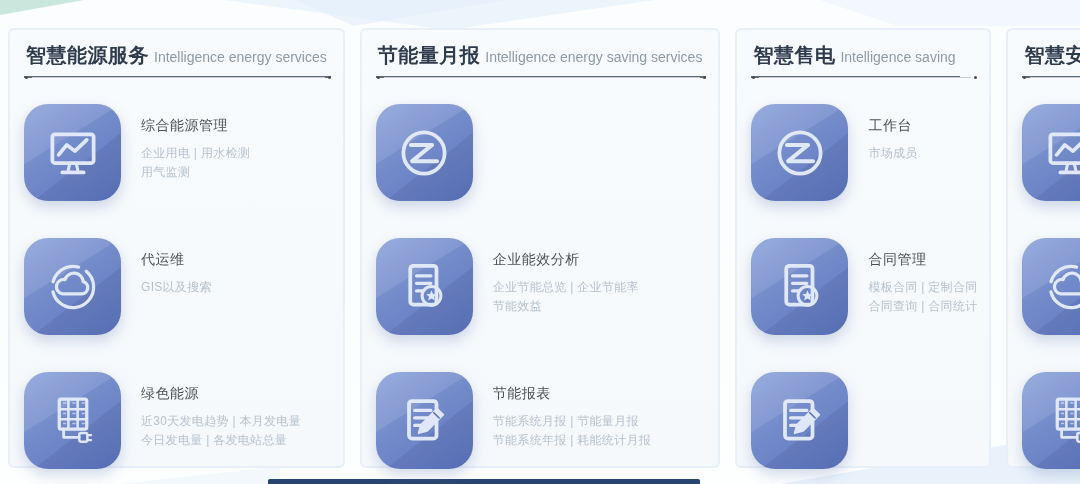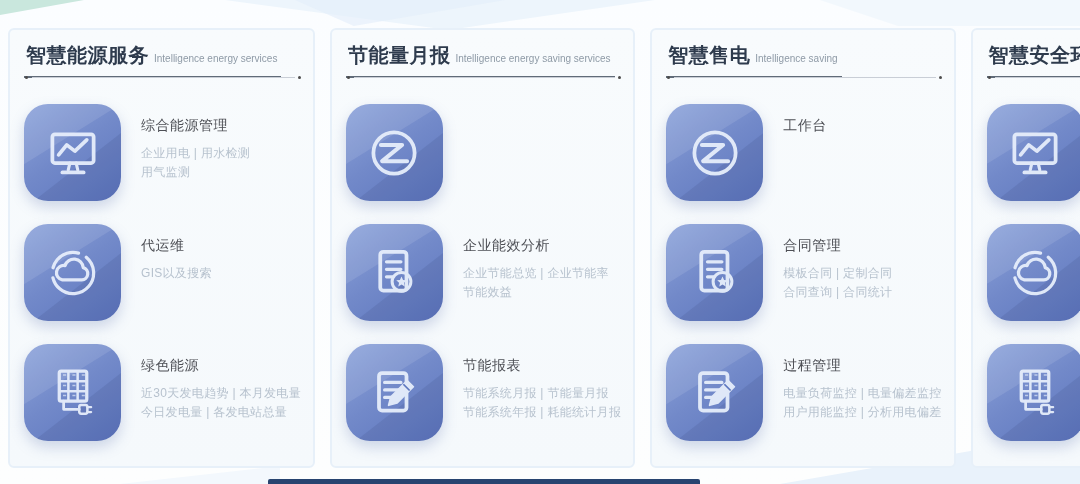--- a/index.html
+++ b/index.html
@@ -24,28 +24,28 @@
   }
   .panel{
     flex:1 1 0;box-sizing:border-box;height:440px;
     background:linear-gradient(180deg,#f8fbfd,#f5f9fc);
     border:2px solid #e7f0f9;border-radius:6px;
     padding:12px 12px 0 14px;
   }
   .panel-head{position:relative;}
   .head-text{display:inline-block;border-bottom:2px solid #606b78;padding:0 4px 7px 2px;white-space:nowrap;}
   .head-cn{font-size:20px;font-weight:bold;color:#2e3b4d;letter-spacing:.5px;}
-  .head-en{font-size:10px;color:#8e9aa6;margin-left:5px;}
+  .head-en{font-size:14px;color:#8e9aa6;margin-left:5px;}
   .rule{position:relative;height:2px;margin:0 6px 0 8px;}
   .rule-line{position:absolute;left:0;right:0;top:-1px;height:1px;background:#c9ced6;}
   .rule-dot{position:absolute;top:-2px;width:3px;height:3px;border-radius:50%;background:#4c4c4c;}
   .rule-dot.l{left:-7px;}
   .rule-dot.r{right:-6px;}
 
-  .cards{margin-top:24px;display:flex;flex-direction:column;gap:23px;}
+  .cards{margin-top:24px;display:flex;flex-direction:column;gap:37px;}
   .card{display:flex;align-items:flex-start;cursor:pointer;}
   .tile{
     position:relative;flex:0 0 auto;width:97px;height:97px;border-radius:24px;
     background:linear-gradient(145deg,#8ca3da 0%,#7289c9 48%,#5d76bf 100%);
     box-shadow:0 6px 14px rgba(96,117,176,.28);
     overflow:hidden;display:flex;align-items:center;justify-content:center;
   }
   .tile::before{content:"";position:absolute;inset:0;background:rgba(255,255,255,.10);clip-path:polygon(0 0,100% 0,0 62%);}
   .tile::after{content:"";position:absolute;inset:0;background:rgba(28,44,92,.10);clip-path:polygon(100% 30%,100% 100%,10% 100%);}
   .glyph{width:60px;height:60px;color:#e6eefb;opacity:.95;position:relative;z-index:2;}
@@ -216,45 +216,41 @@
       </div>
       <div class="cards">
         <div class="card">
           <div class="tile">
             <svg class="glyph" viewBox="0 0 48 48">
                 <use href="#i-zlogo"></use>
               </svg>
           </div>
           <div class="info">
             <div class="card-title">工作台</div>
+            <div class="card-line">市场成员</div>
           </div>
         </div>
         <div class="card">
           <div class="tile">
             <svg class="glyph" viewBox="0 0 48 48">
                 <use href="#i-docstar"></use>
               </svg>
           </div>
           <div class="info">
             <div class="card-title">合同管理</div>
             <div class="card-line">模板合同 | 定制合同</div>
             <div class="card-line">合同查询 | 合同统计</div>
           </div>
         </div>
         <div class="card">
           <div class="tile">
             <svg class="glyph" viewBox="0 0 48 48">
                 <use href="#i-docpencil"></use>
               </svg>
           </div>
-          <div class="info">
-            <div class="card-title">过程管理</div>
-            <div class="card-line">电量负荷监控 | 电量偏差监控</div>
-            <div class="card-line">用户用能监控 | 分析用电偏差</div>
-          </div>
         </div>
       </div>
     </section>
 
     <section class="panel">
       <div class="panel-head">
         <div class="head-text">
           <span class="head-cn">智慧安全环保</span><span class="head-en">Security environmental protection</span>
         </div>
         <div class="rule">

